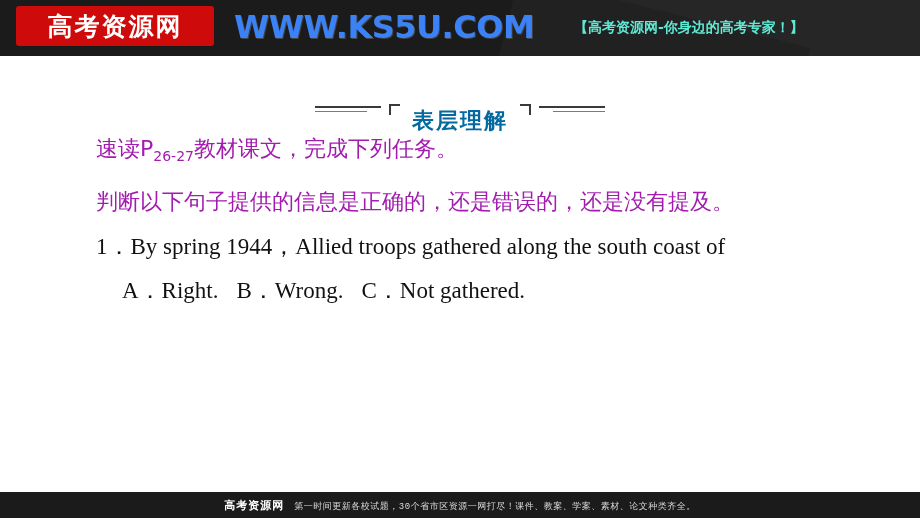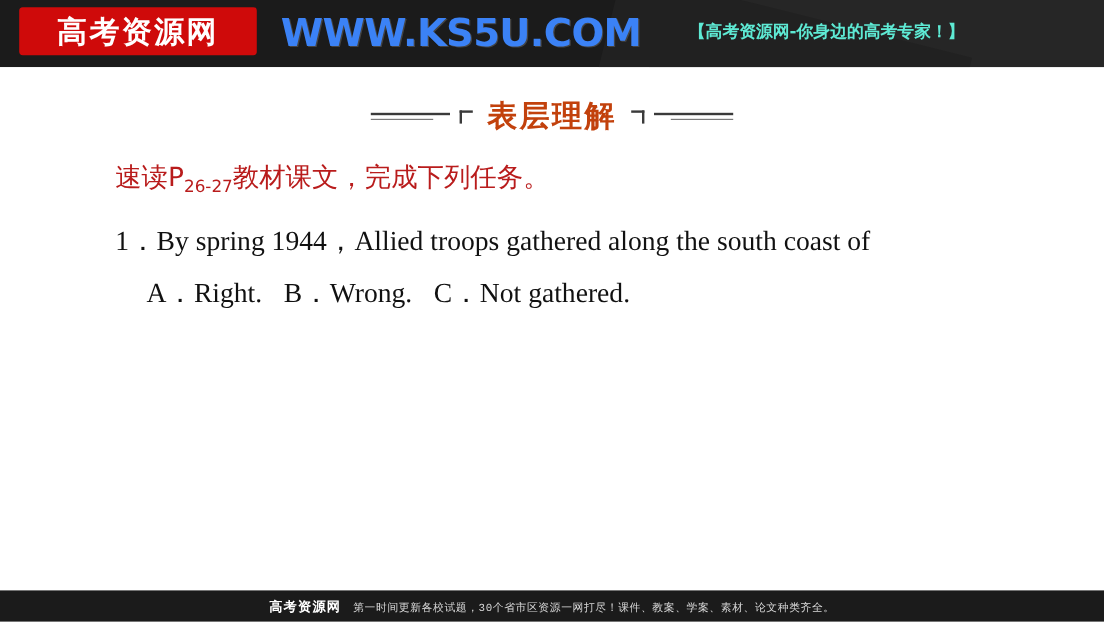--- a/index.html
+++ b/index.html
@@ -155,41 +155,42 @@
   .rule-group.right { align-items: flex-end; }
   .corner {
     width: 9px;
     height: 9px;
     border: 2px solid #3a3a3a;
   }
   .corner.tl { border-right: none; border-bottom: none; }
   .corner.tr { border-left: none; border-bottom: none; }
   .head-title {
     font-family: "DejaVu Sans", sans-serif;
-    font-size: 25px;
-    font-weight: bold;
-    color: #c2410c;
+    font-size: 22px;
+    font-weight: bold;
+    color: #0369a1;
     letter-spacing: 2px;
     line-height: 30px;
     padding: 0 4px;
+    margin-top: 24px;
   }
 
   .body-text {
     position: absolute;
     left: 96px;
     top: 70px;
     width: 790px;
     color: #111111;
   }
 
   .line {
     font-family: "DejaVu Sans", sans-serif;
     font-size: 22px;
     line-height: 46px;
-    color: #b91c1c;
+    color: #a21caf;
     white-space: nowrap;
   }
   .line.cn {
     font-family: "DejaVu Sans", sans-serif;
   }
   .line sub {
     font-size: 14px;
     vertical-align: sub;
   }
   .para-en {
@@ -238,20 +239,21 @@
         <div class="r2"></div>
       </div>
     </div>
   </div>
 
   <div class="body-text">
 
     <div class="line cn"><span>速读P</span><sub>26-27</sub><span>教材课文，完成下列任务。</span></div>
 
 
+    <div class="line cn">判断以下句子提供的信息是正确的，还是错误的，还是没有提及。</div>
 
     <div class="para-en">
       <span>1．</span><span>By spring 1944，Allied troops gathered along the south coast of</span>
     </div>
 
     <div class="opt-line">
       <span>A．Right.</span><span class="opt-gap"></span><span>B．Wrong.</span><span class="opt-gap"></span><span>C．Not gathered.</span>
     </div>
 
   </div>

